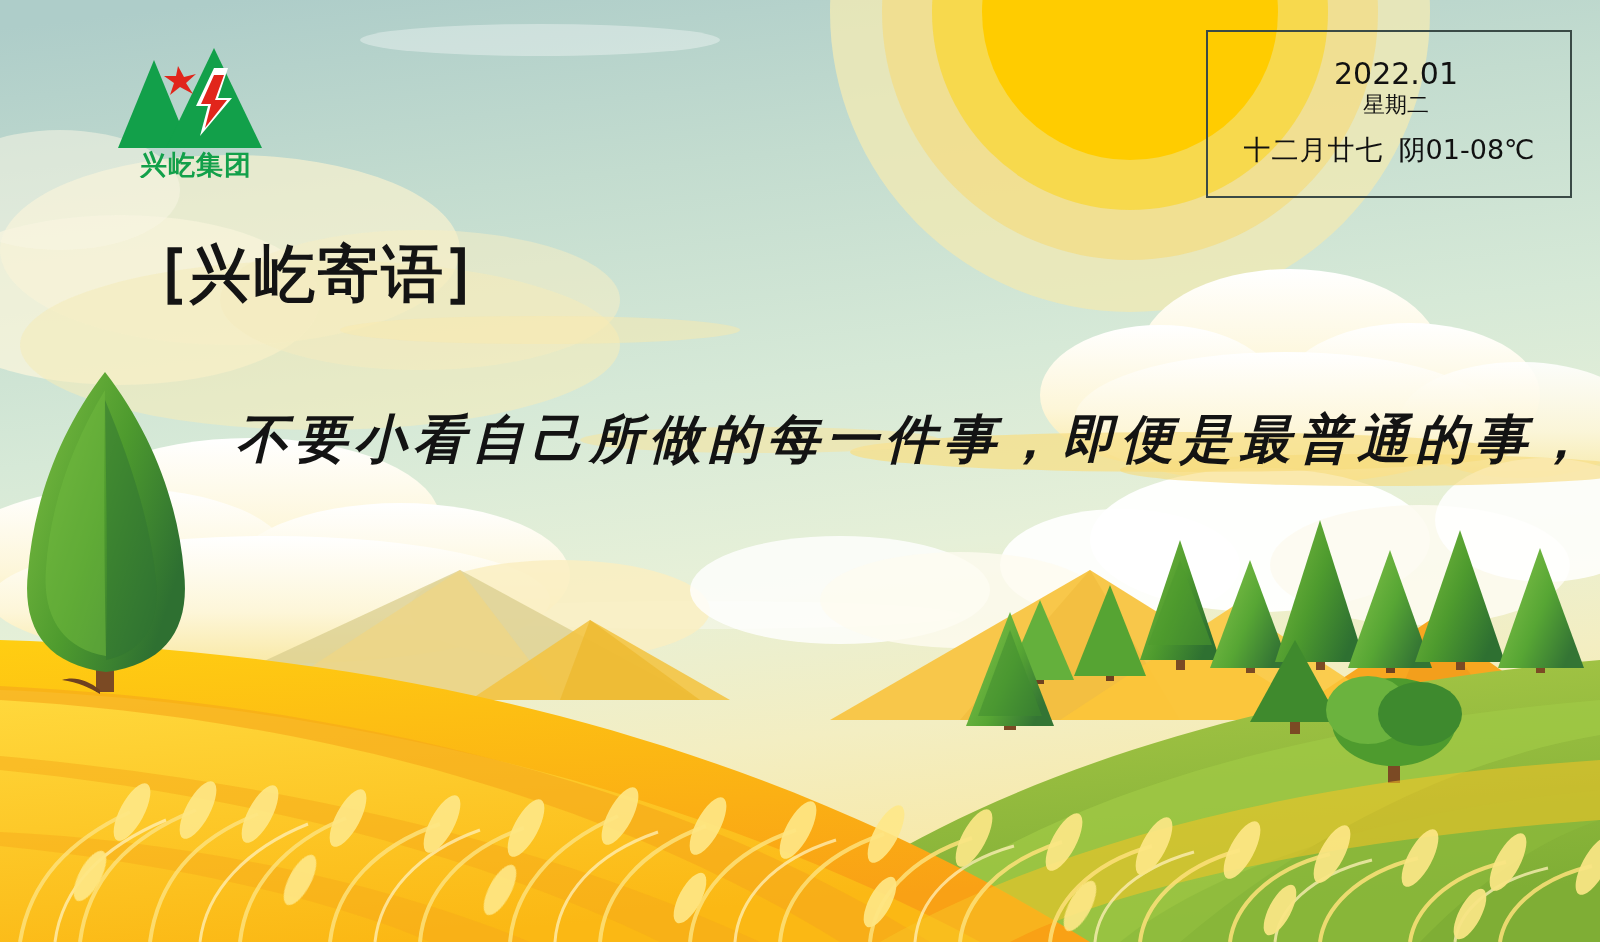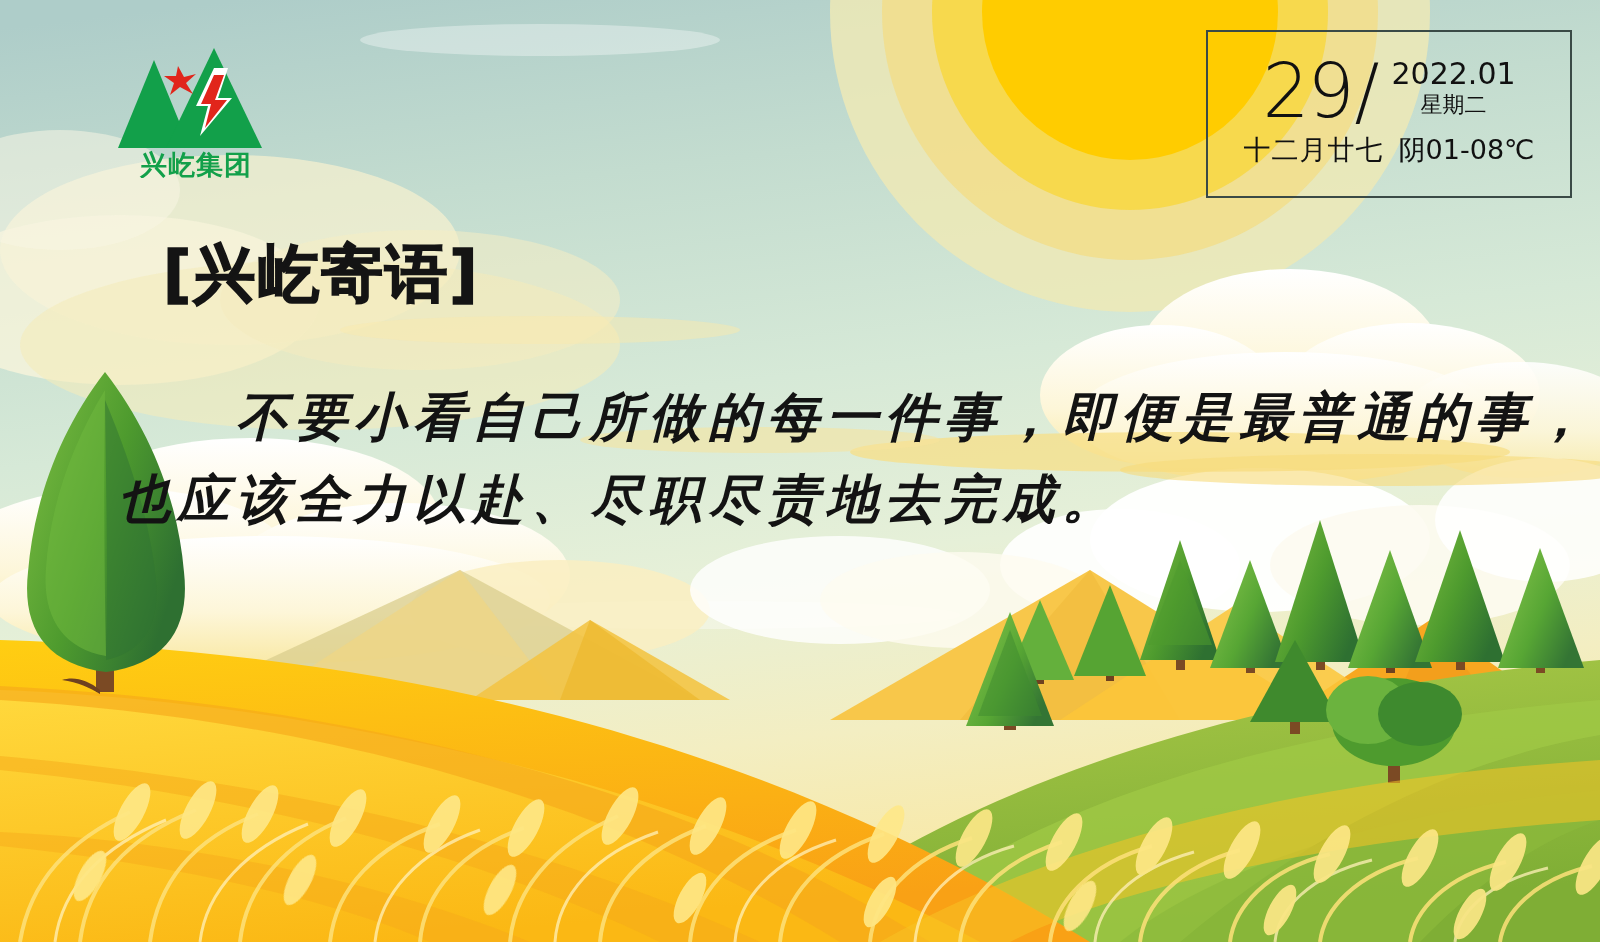--- a/index.html
+++ b/index.html
@@ -46,30 +46,30 @@
     display:flex;align-items:center;justify-content:center;gap:15px;
     font-size:27px;font-weight:500;white-space:nowrap;
   }
   #lunar-date{letter-spacing:1px;}
   #weather{letter-spacing:0px;font-family:"DejaVu Sans",sans-serif;}
 
   
   #headline{
     position:absolute;left:163px;top:243px;
     font-size:62px;line-height:1;
-    font-weight:700;color:#141414;
+    font-weight:400;color:#141414;
     letter-spacing:2px;
     font-family:"DejaVu Sans","Liberation Sans",sans-serif;
     -webkit-text-stroke:1.6px #141414;
     white-space:nowrap;
   }
 
   
   #quote{
-    position:absolute;left:118px;top:376px;width:1400px;
+    position:absolute;left:118px;top:398px;width:1400px;
     color:#131313;
     font-family:"DejaVu Serif","Liberation Serif",serif;
     font-size:52px;
     line-height:82px;
     letter-spacing:7px;
     font-weight:600;
     font-style:italic;
   }
   #quote .ln{display:block;white-space:nowrap;}
   #quote .ln.first{text-indent:118px;}
@@ -346,35 +346,30 @@
 
       <path d="M106 24 L88 62 L100 62 L92 92 L124 54 L110 54 L120 24 Z" fill="#ffffff"></path>
       <path d="M106 31 L93 60 L103 60 L97 84 L119 56 L107 56 L116 31 Z" fill="#E1251B"></path>
 
       <text x="88" y="130" font-family="'DejaVu Sans','Liberation Sans',sans-serif" font-size="27" font-weight="bold" fill="#12A04A" text-anchor="middle" letter-spacing="1">兴屹集团</text>
     </svg>
   </div>
 
   <div id="date-card">
     <div class="row-top">
-      <div id="day-block">
-        <span id="day-num">29</span>
-        <span id="day-slash">/</span>
-      </div>
       <div id="ym-block">
         <span id="year-month">2022.01</span>
         <span id="weekday">星期二</span>
       </div>
     </div>
     <div class="row-bottom">
       <span id="lunar-date">十二月廿七</span>
       <span id="weather">阴01-08℃</span>
     </div>
   </div>
 
   <div id="headline">[兴屹寄语]</div>
 
   <div id="quote">
     <span class="ln first">不要小看自己所做的每一件事，即便是最普通的事，</span>
-    <span class="ln">也应该全力以赴、尽职尽责地去完成。</span>
   </div>
 
 </div>
 
 </body></html>

